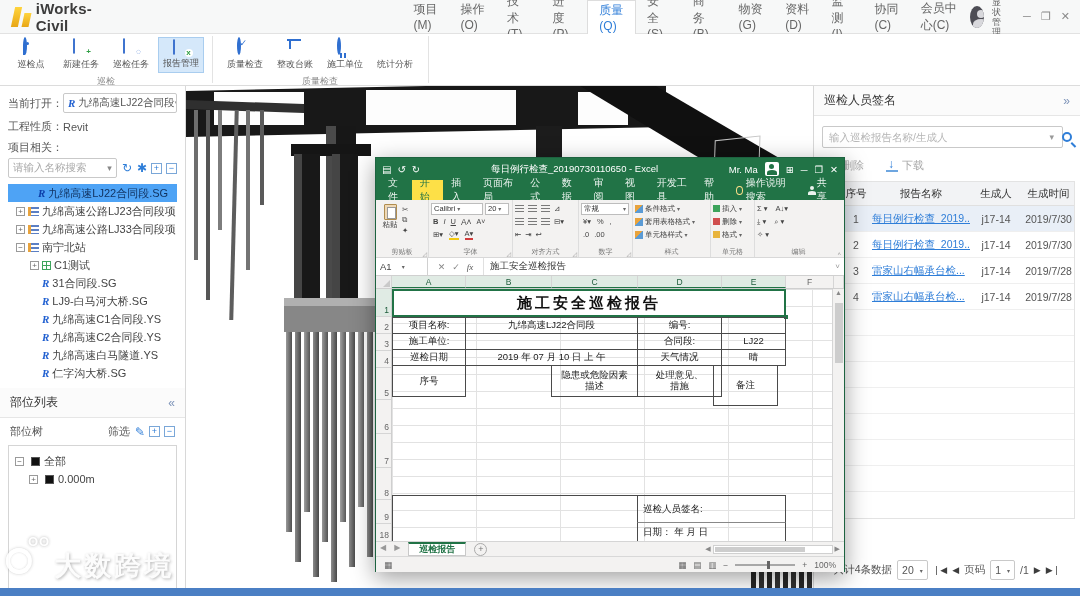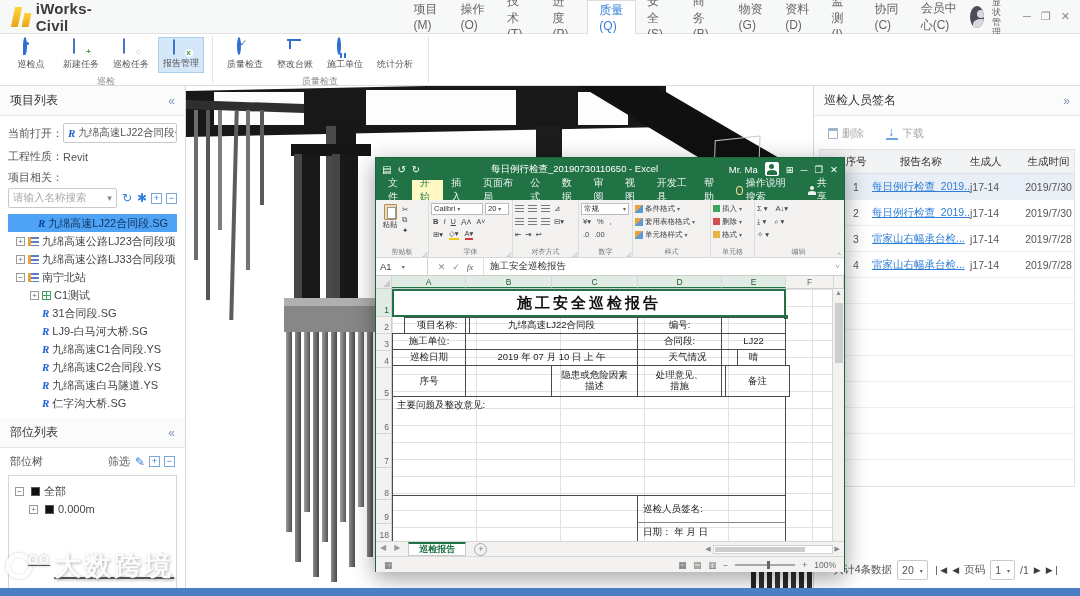--- a/index.html
+++ b/index.html
@@ -86,41 +86,41 @@
   .ic-dl::after { content:""; position:absolute; left:0; bottom:0; width:12px; height:2px; background:#6ea6e0; }
   .rp-table { margin:0 5px; border:1px solid #e3e3e3; font-size:10.5px; }
   .rt-row { display:flex; align-items:center; height:26px; border-bottom:1px solid #efefef; color:#555; }
   .rt-row.hd { background:#f2f3f5; color:#333; height:24px; border-bottom:1px solid #e0e0e0; }
   .rt-row.hl { background:#e9eff7; }
   .c-cb { width:20px; text-align:center; flex:none; }
   .c-cb i { display:inline-block; width:8px; height:8px; border:1px solid #bbb; background:#fff; }
   .c-no { width:32px; text-align:center; flex:none; }
   .c-name { width:98px; flex:none; overflow:hidden; white-space:nowrap; }
   .c-name a { color:#2f7ed8; text-decoration:underline; }
-  .c-who { width:52px; text-align:left; flex:none; }
+  .c-who { width:52px; text-align:center; flex:none; }
   .c-time { width:53px; text-align:center; flex:none; }
   .rp-pager { position:absolute; bottom:8px; left:0; width:100%; display:flex; align-items:center; justify-content:center; gap:5px; font-size:10.5px; color:#555; }
   .mini-sel { border:1px solid #c9c9c9; border-radius:2px; height:20px; display:flex; align-items:center; padding:0 4px; gap:6px; background:#fff; }
   .pg-ic { color:#3d3d3d; font-size:9px; }
 
   
   #viewport { position:absolute; left:186px; top:86px; width:627px; height:502px; background:#fff; overflow:hidden; }
   .bim { position:absolute; }
 
   
   #excel { position:absolute; left:375px; top:157px; width:470px; height:415px; background:#fff; border:1px solid #1d6340; box-shadow:0 6px 22px rgba(0,0,0,0.38); z-index:10; font-size:10px; }
   .xl-title { height:22px; background:#217346; color:#fff; display:flex; align-items:center; padding:0 6px; gap:7px; font-size:9.5px; }
   .xl-title .t { flex:1; text-align:center; white-space:nowrap; overflow:hidden; }
   .xl-qat { display:flex; gap:6px; font-size:10px; }
   .xl-av { width:14px; height:14px; background:#fff; border-radius:2px; position:relative; }
   .xl-av::before { content:""; position:absolute; left:4.5px; top:2px; width:5px; height:5px; border-radius:50%; background:#217346; }
   .xl-av::after { content:""; position:absolute; left:2px; top:8px; width:10px; height:5px; border-radius:50% 50% 0 0; background:#217346; }
   .xl-menu { height:20px; background:#217346; display:flex; align-items:stretch; padding:0 4px; color:#eaf3ee; font-size:10px; }
   .xl-mi { padding:0 8px; display:flex; align-items:center; }
-  .xl-mi.active { background:#fef9c3; color:#217346; }
+  .xl-mi.active { background:#fde047; color:#217346; }
   .xl-mi.share { margin-left:auto; }
   .bulb { width:9px; height:9px; border:1.5px solid #ffe08a; border-radius:50%; margin-right:3px; }
   .person { width:8px; height:9px; position:relative; margin-right:3px; }
   .person::before { content:""; position:absolute; left:2px; top:0; width:4px; height:4px; border-radius:50%; background:#eaf3ee; }
   .person::after { content:""; position:absolute; left:0; top:5px; width:8px; height:4px; border-radius:50% 50% 0 0; background:#eaf3ee; }
   .xl-ribbon { height:58px; background:#f3f2f1; border-bottom:1px solid #d8d8d8; display:flex; position:relative; }
   .xg { border-right:1px solid #ddd; position:relative; padding:2px 2px 10px 2px; overflow:hidden; }
   .xg-label { position:absolute; bottom:0; left:0; right:0; text-align:center; font-size:7px; color:#777; }
   .xg-dl { position:absolute; bottom:0; right:1px; font-size:6px; color:#999; }
   .xg .r { display:flex; align-items:center; gap:2px; height:13px; }
@@ -160,21 +160,21 @@
   .addsheet { width:13px; height:13px; border:1px solid #aaa; border-radius:50%; text-align:center; line-height:11px; color:#777; margin:1px 0 0 8px; font-size:9px; }
   .hscroll { margin-left:auto; display:flex; align-items:center; gap:2px; padding-right:4px; color:#888; font-size:7px; }
   .hs-track { width:120px; height:9px; background:#fff; border:1px solid #d0d0d0; position:relative; }
   .hs-track i { position:absolute; left:1px; top:1px; width:90px; height:5px; background:#cdcdcd; }
   .xl-status { height:16px; background:#f3f2f1; border-top:1px solid #d8d8d8; display:flex; align-items:center; padding:0 8px; font-size:8.5px; color:#666; gap:8px; }
   .xs-right { margin-left:auto; display:flex; align-items:center; gap:7px; }
   .zoom-track { width:60px; height:2px; background:#a8a8a8; position:relative; }
   .zoom-track i { position:absolute; left:32px; top:-3px; width:3px; height:8px; background:#666; }
 
   
-  #watermark { position:absolute; left:6px; top:548px; z-index:30; display:flex; align-items:center; opacity:0.92;text-decoration:underline; }
+  #watermark { position:absolute; left:6px; top:548px; z-index:30; display:flex; align-items:flex-start; opacity:0.92; }
   .wm-c { width:26px; height:26px; border:4px solid #fff; border-radius:50%; border-right-color:transparent; box-shadow:0 0 3px rgba(140,140,140,.5), inset 0 0 2px rgba(140,140,140,.4); }
   .wm-oo { color:#fff; font-size:13px; font-weight:bold; letter-spacing:1px; margin:-14px 4px 0 -4px; text-shadow:0 0 3px rgba(120,120,120,.6); }
   .wm-t { color:#fcfcfc; font-size:27px; font-weight:bold; letter-spacing:3px; text-shadow:1px 1px 3px rgba(110,110,110,.55); }
   #bottombar { position:absolute; left:0; top:588px; width:1080px; height:8px; background:#4b7fc4; z-index:25; }
 
   .i-caret::before { content:"▾"; }
   .i-left::before { content:"«"; }
   .i-right::before { content:"»"; }
 </style>
 </head>
@@ -284,24 +284,20 @@
   <div class="bim" style="left:145px;top:246px;width:6px;height:250px;background:linear-gradient(90deg,#8d8d8d,#484848)"></div>
   <div class="bim" style="left:154px;top:246px;width:6px;height:190px;background:linear-gradient(90deg,#a0a0a0,#585858)"></div>
   <div class="bim" style="left:163px;top:246px;width:6px;height:235px;background:linear-gradient(90deg,#8c8c8c,#4b4b4b)"></div>
   <div class="bim" style="left:172px;top:246px;width:6px;height:175px;background:linear-gradient(90deg,#a3a3a3,#5a5a5a)"></div>
   <div class="bim" style="left:181px;top:246px;width:6px;height:225px;background:linear-gradient(90deg,#8e8e8e,#4d4d4d)"></div>
   <div class="bim" style="left:190px;top:246px;width:6px;height:205px;background:linear-gradient(90deg,#979797,#515151)"></div>
   <div class="bim" style="left:565px;top:484px;width:5px;height:18px;background:#262626;box-shadow:8px 0 0 #303030,16px 0 0 #262626,24px 0 0 #343434,32px 0 0 #282828,40px 0 0 #313131,48px 0 0 #272727,56px 0 0 #2e2e2e"></div>
 </div>
 
 <div id="left-panel">
-  <div class="panel-hd">
-    <span>项目列表</span>
-    <span class="chev i-left"></span>
-  </div>
   <div class="lp-body">
     <div class="lp-row">
       <span>当前打开：</span>
       <div class="combo">
         <span class="icon-revit">R</span>
         <span style="font-size:10.5px;white-space:nowrap">九绵高速LJ22合同段</span>
         <span class="caret i-caret"></span>
       </div>
     </div>
     <div class="lp-row">
@@ -394,20 +390,25 @@
         <span class="cb"></span>
         <span>0.000m</span>
       </div>
   </div>
 </div>
 
 <div id="right-panel">
   <div class="panel-hd">
     <span>巡检人员签名</span>
     <span class="chev i-right"></span>
+  </div>
+  <div class="rp-search-row">
+    <input class="rp-input" placeholder="输入巡检报告名称/生成人" style="">
+    <span class="in-caret i-caret"></span>
+    <span class="mag"></span>
   </div>
   <div class="rp-actions">
     <span class="act">
         <span class="ic-del"></span>
         <span>删除</span>
       </span>
     <span class="act">
         <span class="ic-dl"></span>
         <span>下载</span>
       </span>
@@ -679,40 +680,39 @@
       <div class="rn" style="height:34px">7</div>
       <div class="rn" style="height:32px">8</div>
       <div class="rn" style="height:24px">9</div>
       <div class="rn" style="height:17px;border-bottom:none">18</div>
     </div>
     <div class="sheet">
 
       <div class="scell" style="left:0;top:0;width:394px;height:28px;border:2px solid #217346;font-size:15px;font-weight:bold;letter-spacing:3px;color:#111;background:#fff">施工安全巡检报告</div>
       <div style="position:absolute;left:392px;top:26px;width:4px;height:4px;background:#217346"></div>
 
-      <div class="scell bk" style="left:12px;top:28px;width:66px;height:17px">项目名称:</div>
+      <div class="scell bk" style="left:0;top:28px;width:74px;height:17px">项目名称:</div>
       <div class="scell bk" style="left:73px;top:28px;width:173px;height:17px">九绵高速LJ22合同段</div>
       <div class="scell bk" style="left:245px;top:28px;width:85px;height:17px">编号:</div>
       <div class="scell bk" style="left:329px;top:28px;width:65px;height:17px"></div>
 
       <div class="scell bk" style="left:0;top:44px;width:74px;height:17px">施工单位:</div>
       <div class="scell bk" style="left:245px;top:44px;width:85px;height:17px">合同段:</div>
       <div class="scell bk" style="left:329px;top:44px;width:65px;height:17px">LJ22</div>
 
       <div class="scell bk" style="left:0;top:60px;width:74px;height:17px">巡检日期</div>
       <div class="scell bk" style="left:73px;top:60px;width:173px;height:17px">2019 年 07 月 10 日 上 午</div>
-      <div class="scell bk" style="left:245px;top:60px;width:101px;height:17px">天气情况</div>
+      <div class="scell bk" style="left:245px;top:60px;width:85px;height:17px">天气情况</div>
       <div class="scell bk" style="left:329px;top:60px;width:65px;height:17px">晴</div>
 
       <div class="scell bk" style="left:0;top:76px;width:74px;height:32px">序号</div>
       <div class="scell bk" style="left:159px;top:76px;width:87px;height:32px;padding:0 6px">隐患或危险因素描述</div>
       <div class="scell bk" style="left:245px;top:76px;width:85px;height:32px;padding:0 14px">处理意见、措施</div>
-      <div class="scell bk" style="left:333px;top:76px;width:65px;height:32px">备注</div>
-
-      <div class="scell" style="left:0;top:107px;width:394px;height:100px;border:1px solid #4a4a4a;justify-content:flex-start;align-items:flex-start;padding:3px 4px">主要问题及整改意见:</div>
+      <div class="scell bk" style="left:321px;top:76px;width:65px;height:41px">备注</div>
+
 
       <div class="scell" style="left:0;top:206px;width:246px;height:46px;border-left:1px solid #4a4a4a;border-top:1px solid #4a4a4a"></div>
       <div class="scell" style="left:245px;top:206px;width:149px;height:28px;border:1px solid #4a4a4a;border-bottom:none;justify-content:flex-start;padding-left:5px">巡检人员签名:</div>
       <div class="scell" style="left:245px;top:233px;width:149px;height:19px;border-left:1px solid #4a4a4a;border-right:1px solid #4a4a4a;border-top:1px solid #888;justify-content:flex-start;padding-left:5px">日期：  年 月 日</div>
     </div>
     <div class="xl-vscroll"><span>▲</span><span class="thumb"></span></div>
   </div>
   <div class="xl-tabs">
     <span style="padding:1px 4px;color:#999;font-size:8px">◀</span>
     <span style="padding:1px 4px;color:#999;font-size:8px">▶</span>

